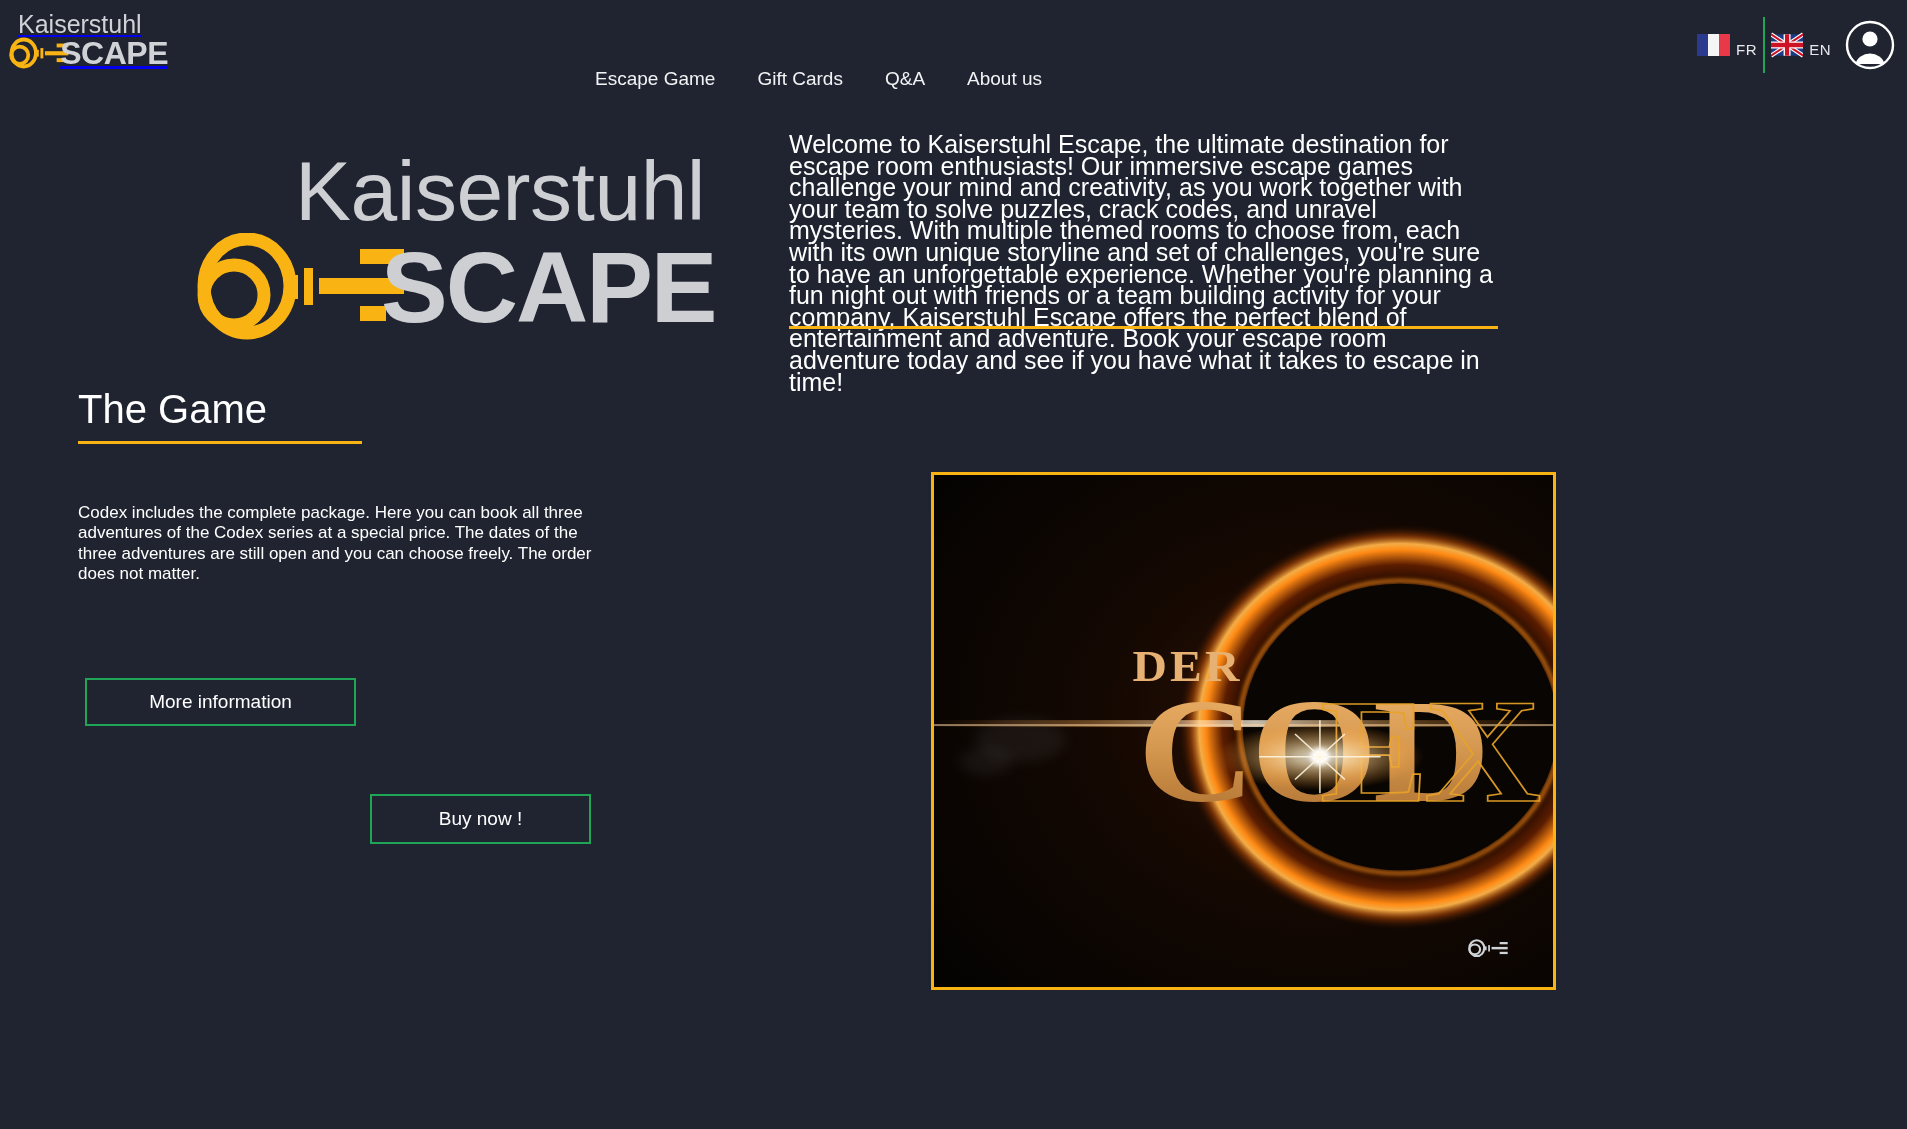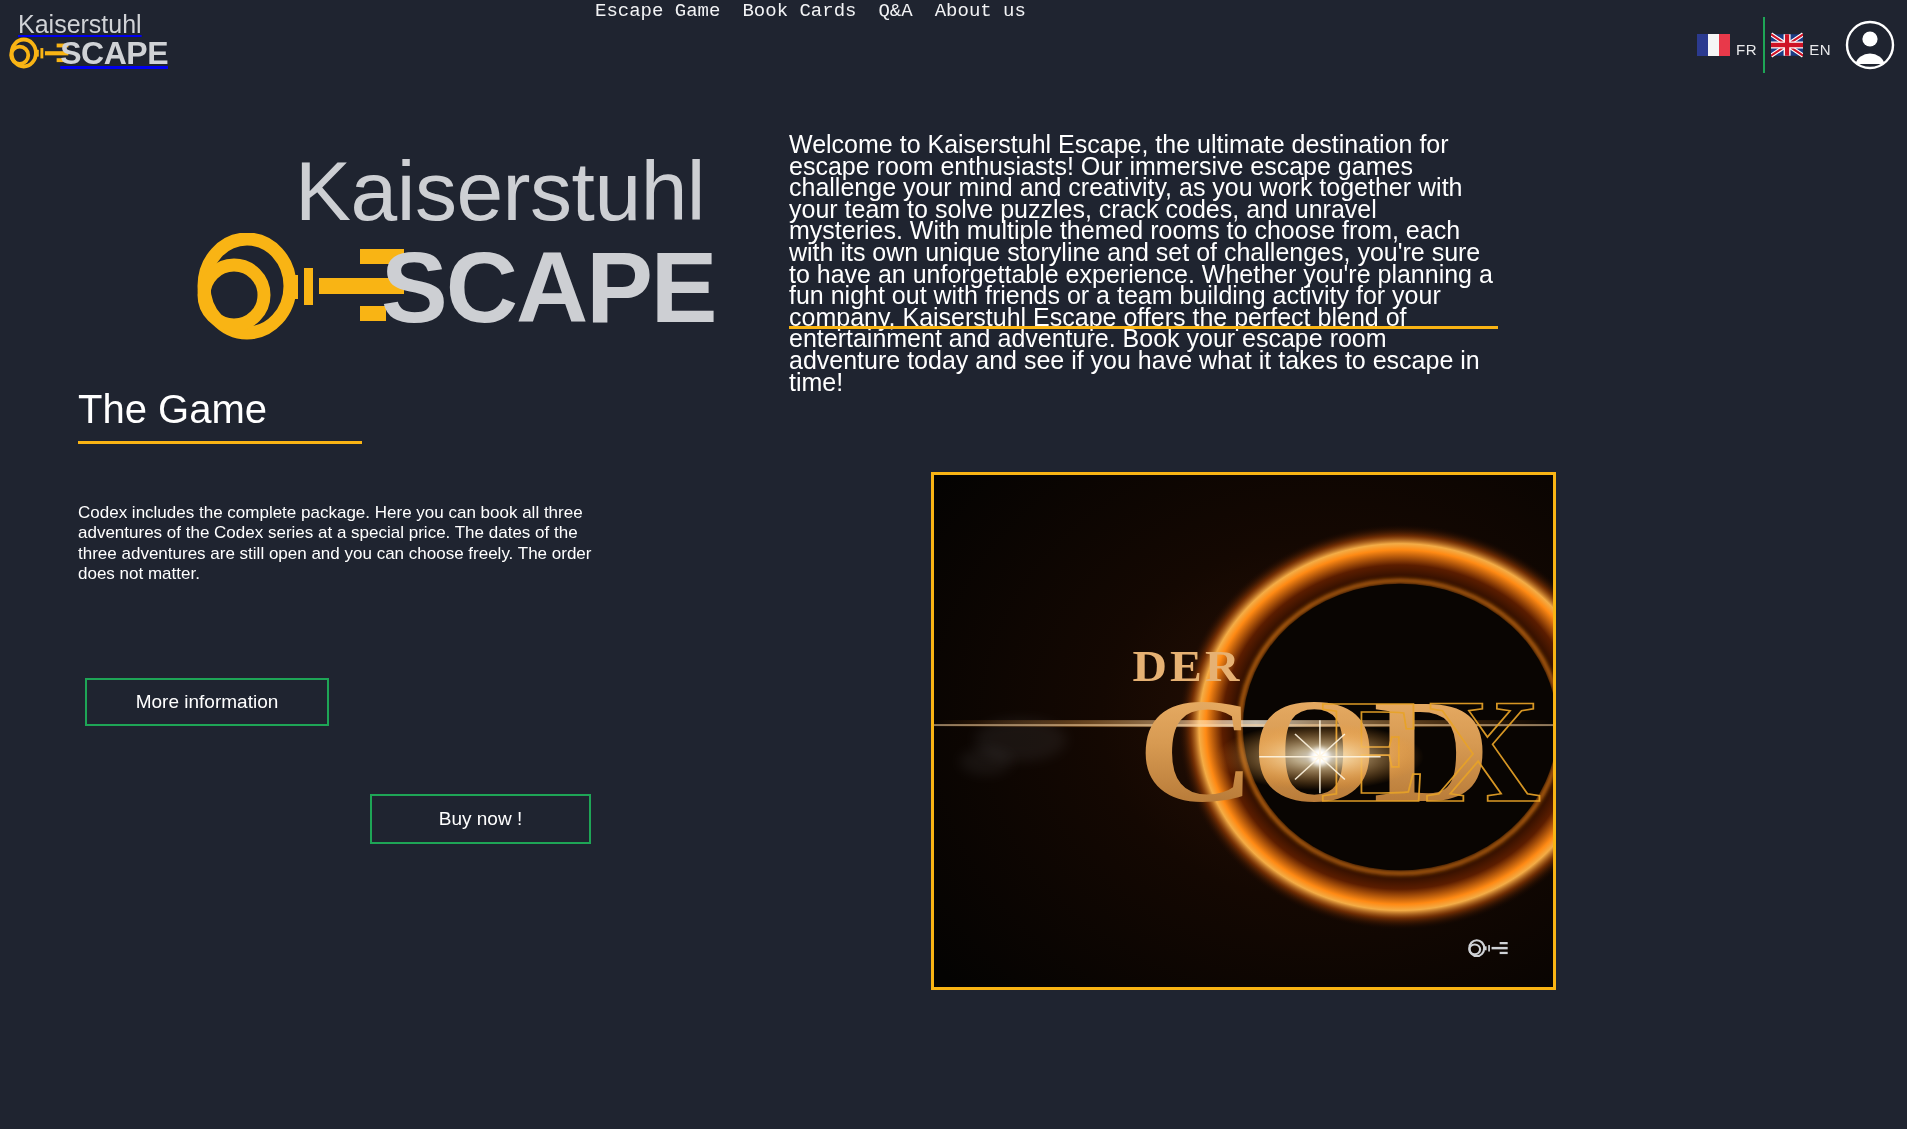--- a/index.html
+++ b/index.html
@@ -52,23 +52,22 @@
     line-height: 34px;
     margin-left: -9px;
   }
 
   .nav {
     position: absolute;
     left: 595px;
     top: 0;
     height: 90px;
     display: flex;
-    align-items: flex-start;
-    gap: 22px;
-    font-family: Liberation Mono, monospace;
+    align-items: flex-end;
+    gap: 42px;
   }
   .nav a {
     color: #f2f3f5;
     font-size: 19px;
     text-decoration: none;
     white-space: nowrap;
   }
 
   .lang-zone {
     position: absolute;
@@ -186,21 +185,21 @@
     font-family: "Liberation Sans", sans-serif;
     font-size: 19px;
     cursor: pointer;
     display: flex;
     align-items: center;
     justify-content: center;
   }
   .btn-more {
     left: 85px;
     top: 588px;
-    width: 244px;
+    width: 271px;
     height: 48px;
   }
   .btn-buy {
     left: 370px;
     top: 704px;
     width: 221px;
     height: 50px;
   }
 
   
@@ -258,21 +257,21 @@
           <rect x="54" y="6.5" width="13" height="4.3"></rect>
           <rect x="54" y="22.8" width="8" height="4.3"></rect>
         </g>
       </svg>
       <span class="brand-escape">SCAPE</span>
     </div>
   </a>
 
   <nav class="nav">
     <a href="#">Escape Game</a>
-    <a href="#">Book Cards</a>
+    <a href="#">Gift Cards</a>
     <a href="#">Q&amp;A</a>
     <a href="#">About us</a>
   </nav>
 
   <div class="lang-zone">
 
     <div class="lang">
       <svg class="flag" viewBox="0 0 39 26">
         <rect x="0" y="0" width="13" height="26" fill="#2b3a8f"></rect>
         <rect x="13" y="0" width="13" height="26" fill="#f5f5f5"></rect>

